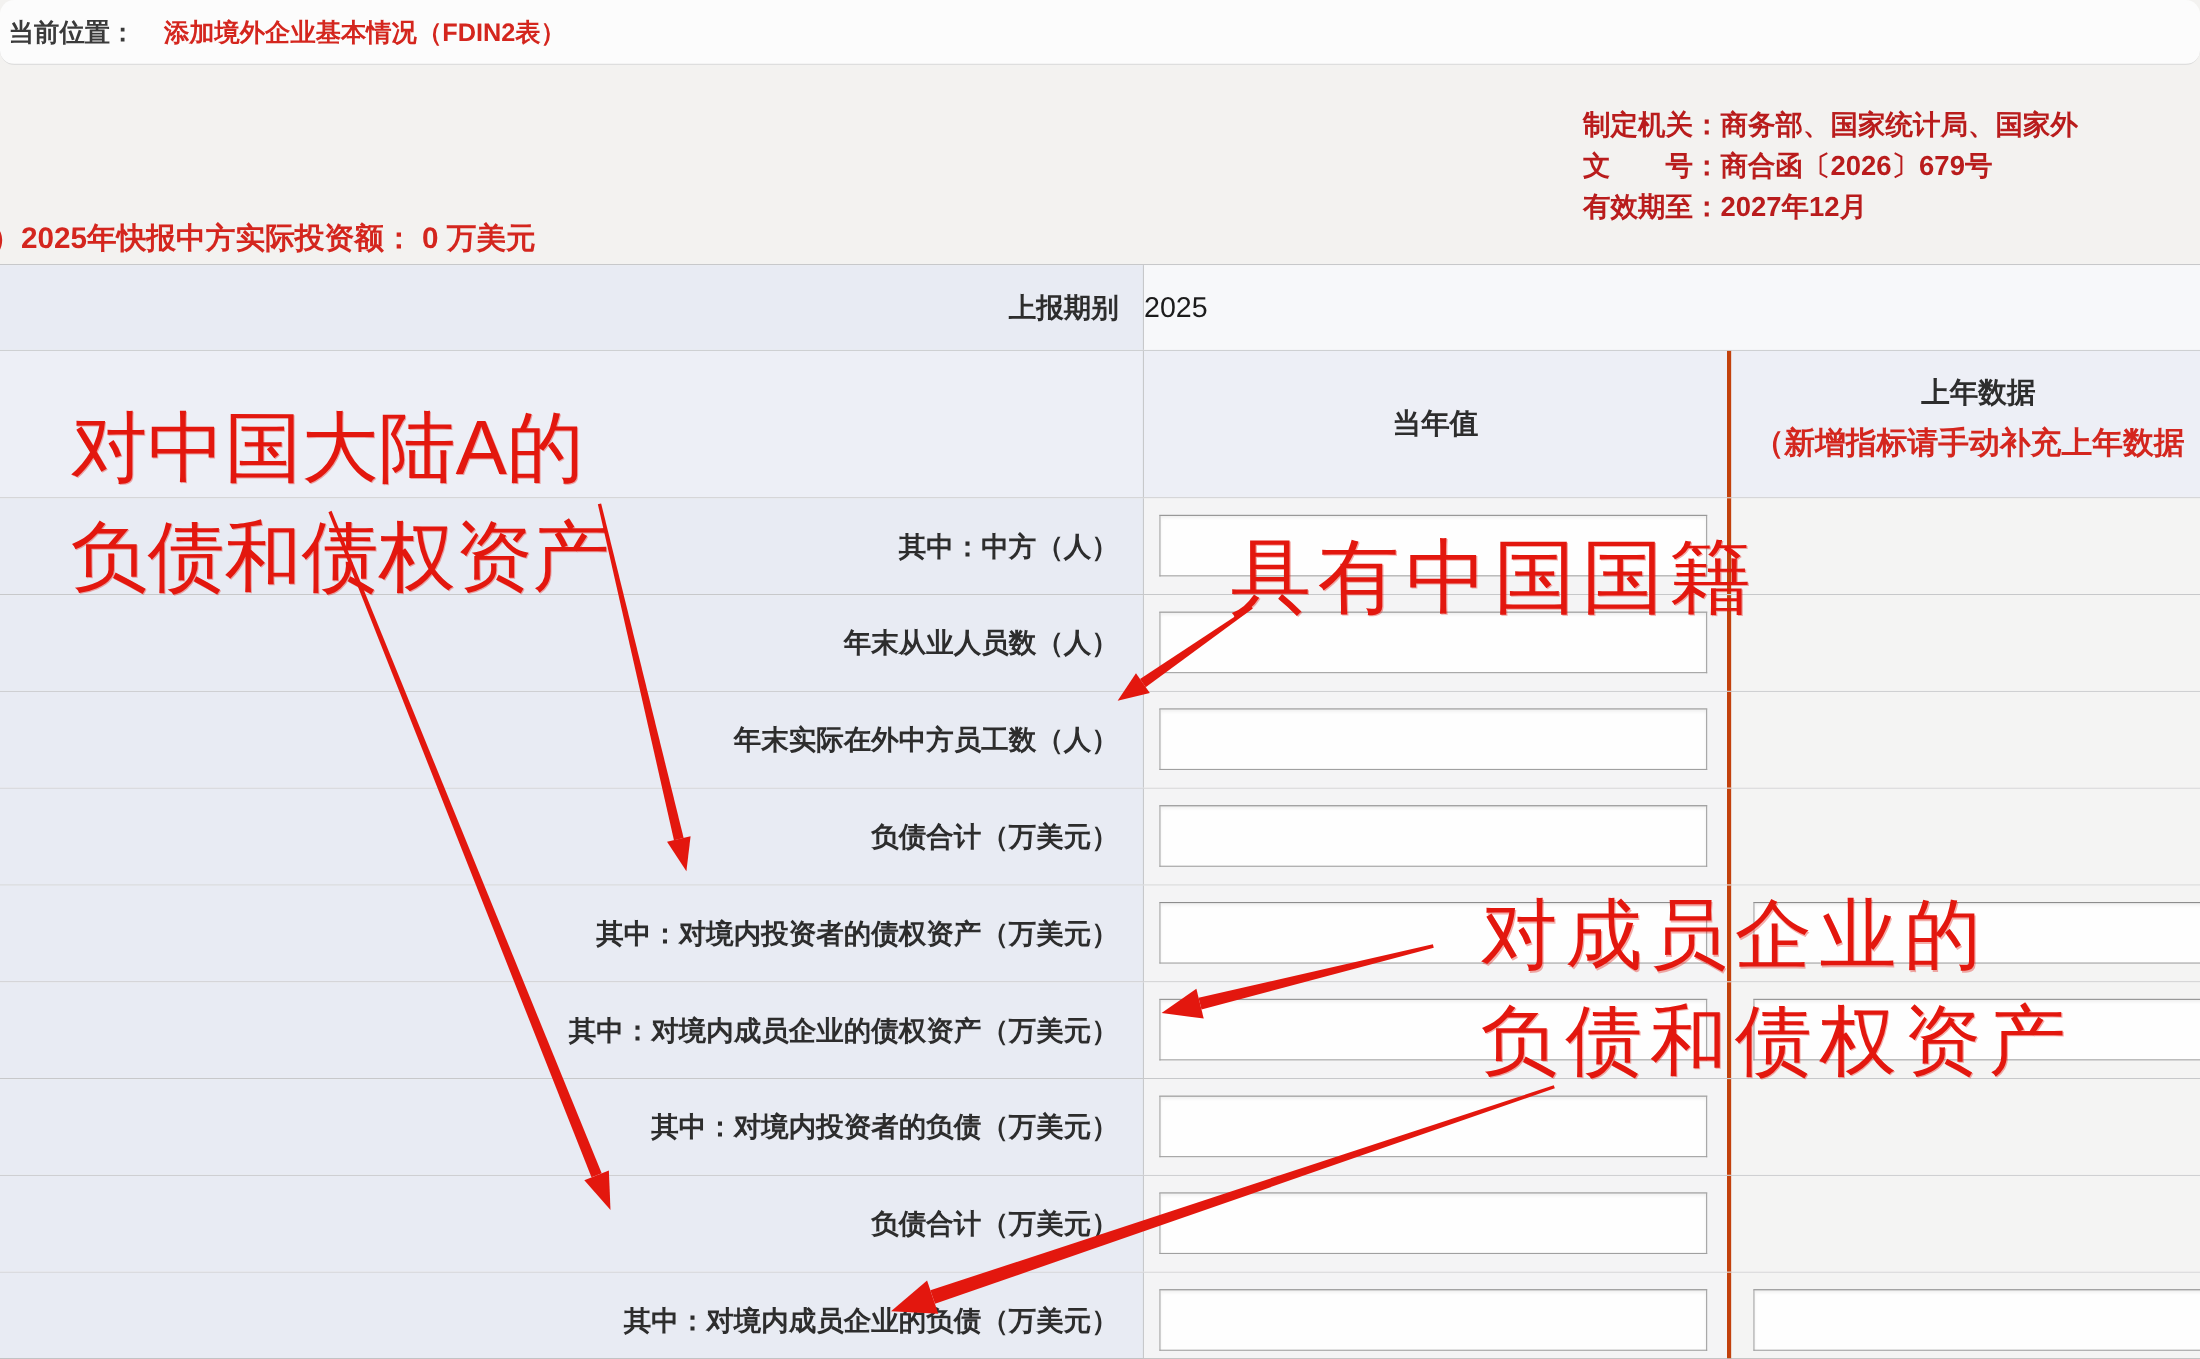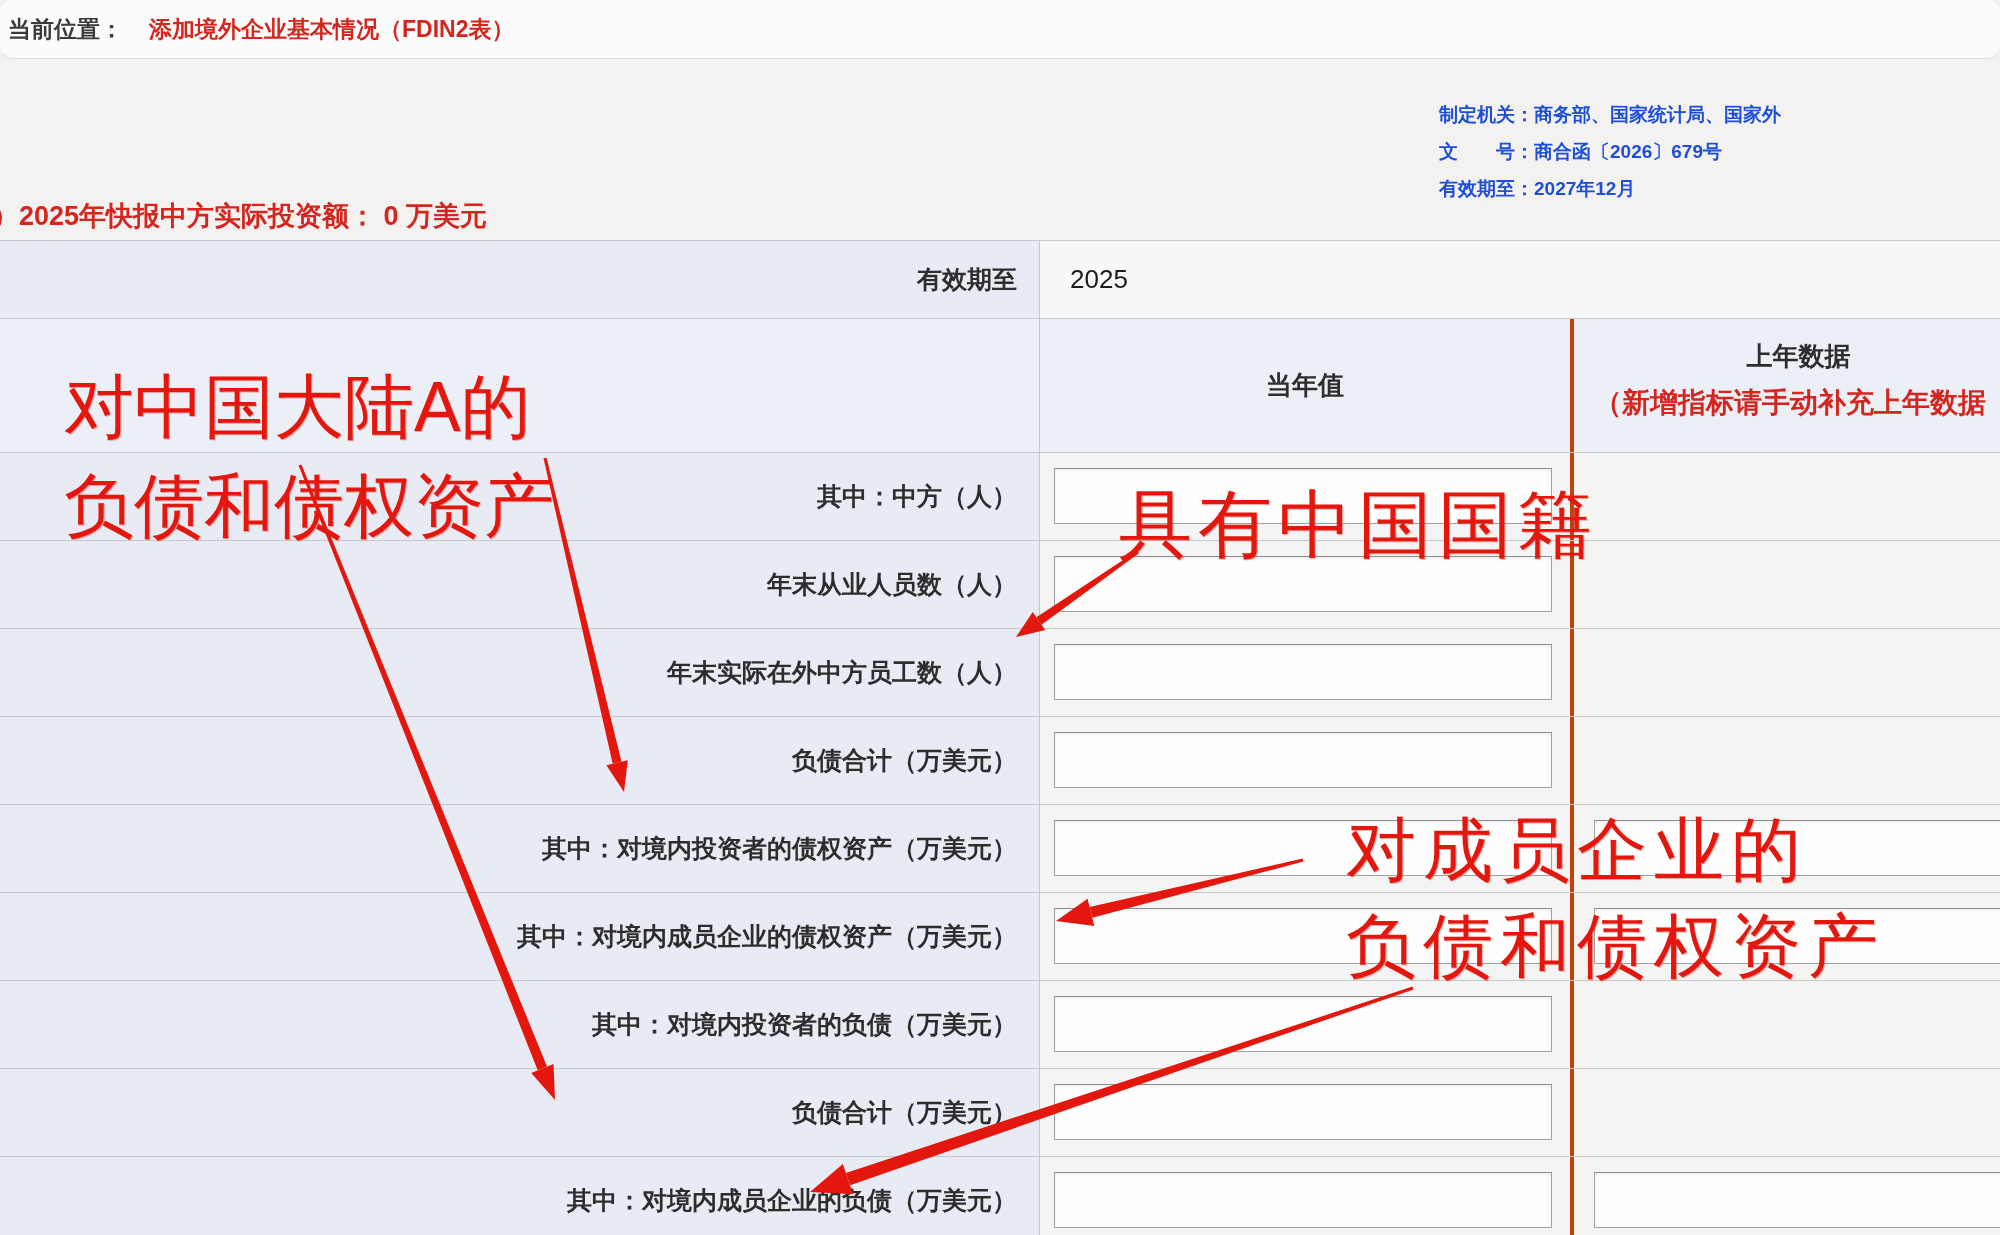--- a/index.html
+++ b/index.html
@@ -5,37 +5,37 @@
   html,body{margin:0;padding:0;background:#888;}
   .page{position:relative;width:2000px;height:1235px;overflow:hidden;
         background:#f3f2f0;font-family:"Liberation Sans","DejaVu Sans",sans-serif;}
   
   .topbar{position:absolute;left:0;top:0;width:2000px;height:58px;background:#fcfcfc;
           border-bottom:1px solid #dcdcdc;border-radius:13px;}
   .breadcrumb{position:absolute;left:8px;top:14px;font-size:23px;font-weight:bold;color:#3a3a3a;
               white-space:nowrap;}
   .breadcrumb .crumb-value{color:#d4261e;margin-left:26px;}
   
-  .issuer{position:absolute;left:1439px;top:96px;color:#1d4ed8;font-weight:bold;font-size:19px;
+  .issuer{position:absolute;left:1439px;top:96px;color:#b91c1c;font-weight:bold;font-size:25px;
           line-height:37px;white-space:nowrap;}
   
   .notice{position:absolute;left:-8px;top:198px;color:#d4261e;font-weight:bold;font-size:27px;
           white-space:nowrap;}
   
   .tbl{position:absolute;left:0;top:240px;width:2000px;border-top:1px solid #c7c8ca;}
   .trow{position:relative;width:2000px;box-sizing:border-box;border-bottom:1px solid #c7c8ca;}
   .cell{position:absolute;top:0;bottom:0;box-sizing:border-box;}
   .lblcell{left:0;width:1040px;background:#e8ebf3;border-right:1px solid #c7c8ca;
            display:flex;align-items:center;justify-content:flex-end;padding-right:22px;
            font-size:25px;font-weight:bold;color:#2d2d2d;white-space:nowrap;overflow:hidden;}
   .valcell{left:1040px;width:534px;background:#f4f4f5;border-right:4px solid #c2410c;}
   .prevcell{left:1574px;width:450px;background:#f4f4f3;border-right:1px solid #c7c8ca;}
   .row0{height:78px;}
   .row0 .r0val{left:1040px;width:960px;background:#f7f8fa;display:flex;align-items:center;
-               padding-left:30px;font-size:26px;color:#1c1c1c;}
+               padding-left:0;font-size:26px;color:#1c1c1c;}
   .hrow{height:134px;}
   .hcell{background:#edeff6;}
   .hcur{display:flex;align-items:center;justify-content:center;
         font-size:26px;font-weight:bold;color:#2d2d2d;}
   .hprev{padding-top:20px;}
   .hprev .l1{text-align:center;font-size:26px;font-weight:bold;color:#2d2d2d;}
   .hprev .l2{margin-top:10px;padding-left:20px;font-size:28px;font-weight:bold;color:#d4261e;
              white-space:nowrap;}
   .drow{height:88px;}
   .input-box{position:absolute;top:15px;height:56px;background:#fefefe;box-sizing:border-box;
@@ -66,21 +66,21 @@
     <div>制定机关：商务部、国家统计局、国家外</div>
     <div>文　　号：商合函〔2026〕679号</div>
     <div>有效期至：2027年12月</div>
   </div>
 
   <div class="notice">）2025年快报中方实际投资额：  0 万美元</div>
 
   <div class="tbl">
 
     <div class="trow row0">
-      <div class="cell lblcell">有效期至</div>
+      <div class="cell lblcell">上报期别</div>
       <div class="cell r0val">2025</div>
     </div>
 
     <div class="trow hrow">
       <div class="cell lblcell hcell"></div>
       <div class="cell valcell hcell hcur">当年值</div>
       <div class="cell prevcell hcell hprev">
         <div class="l1">上年数据</div>
         <div class="l2">（新增指标请手动补充上年数据</div>
       </div>

